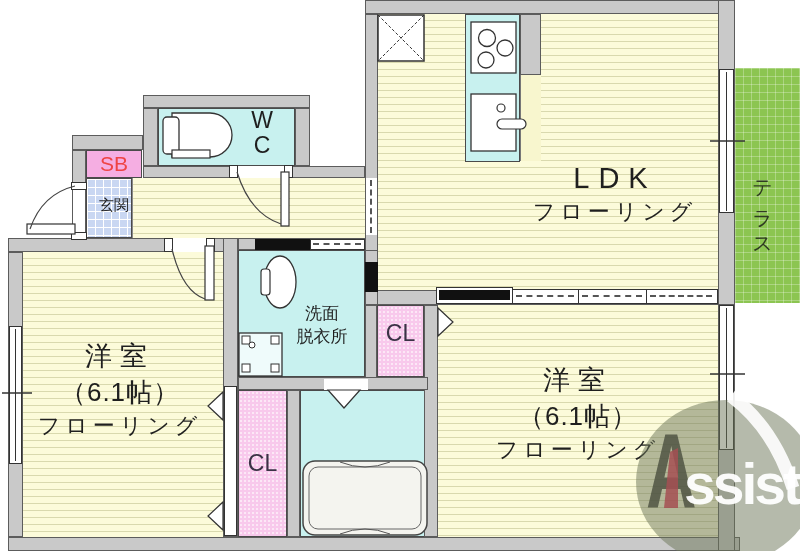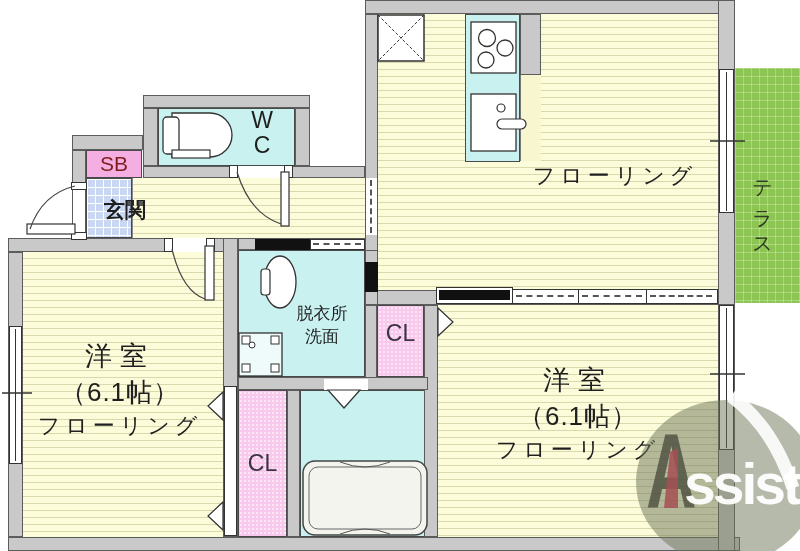--- a/index.html
+++ b/index.html
@@ -198,47 +198,48 @@
     <polygon points="223,392 223,420 208,406" fill="#fff" stroke="#333" stroke-width="1.2"></polygon>
     <polygon points="223,502 223,530 208,516" fill="#fff" stroke="#333" stroke-width="1.2"></polygon>
     <polygon points="328,390 360,390 344,408" fill="#fff" stroke="#333" stroke-width="1.2"></polygon>
 
     <line x1="2" y1="393" x2="32" y2="393" stroke="#333" stroke-width="1.5"></line>
     <line x1="710" y1="141" x2="745" y2="141" stroke="#333" stroke-width="1.5"></line>
     <line x1="710" y1="374" x2="745" y2="374" stroke="#333" stroke-width="1.5"></line>
   </svg>
 
   <div class="lbl ldk" style="left:480px;top:160px;width:270px;">
+    <div class="l1">LDK</div>
     <div class="l3">フローリング</div>
   </div>
 
   <div class="lbl" style="left:15px;top:338px;width:210px;">
     <div class="l1">洋室</div>
     <div class="l2">（6.1帖）</div>
     <div class="l3">フローリング</div>
   </div>
 
   <div class="lbl" style="left:448px;top:362px;width:260px;">
     <div class="l1">洋室</div>
     <div class="l2">（6.1帖）</div>
     <div class="l3">フローリング</div>
   </div>
 
   <div class="small-lbl" style="left:236px;top:108px;width:52px;font-size:23px;line-height:25px;">
     <div>W</div>
     <div>C</div>
   </div>
 
-  <div class="small-lbl" style="left:86px;top:150px;width:56px;height:28px;line-height:28px;font-size:21px;color:#7f1d1d;text-align:center;">SB</div>
-
-  <div class="small-lbl" style="left:100px;top:196px;width:50px;font-size:21px;font-weight:bold;">玄関</div>
+  <div class="small-lbl" style="left:86px;top:150px;width:56px;height:28px;line-height:28px;font-size:21px;color:#ef4444;text-align:center;">SB</div>
+
+  <div class="small-lbl" style="left:89px;top:196px;width:50px;font-size:15px;">玄関</div>
 
   <div class="small-lbl" style="left:267px;top:302px;width:110px;font-size:17px;line-height:23px;">
+    <div>洗面</div>
     <div>脱衣所</div>
-    <div>洗面</div>
   </div>
 
 
   <div class="small-lbl cl-txt" style="left:377px;top:320px;width:47px;">CL</div>
 
   <div class="small-lbl cl-txt" style="left:238px;top:450px;width:49px;">CL</div>
 
   <div class="small-lbl vertical" style="left:750px;top:150px;height:120px;font-size:20px;color:#2f3b22;">テラス</div>
 
   <svg width="800" height="551" viewBox="0 0 800 551" style="z-index:50;">

